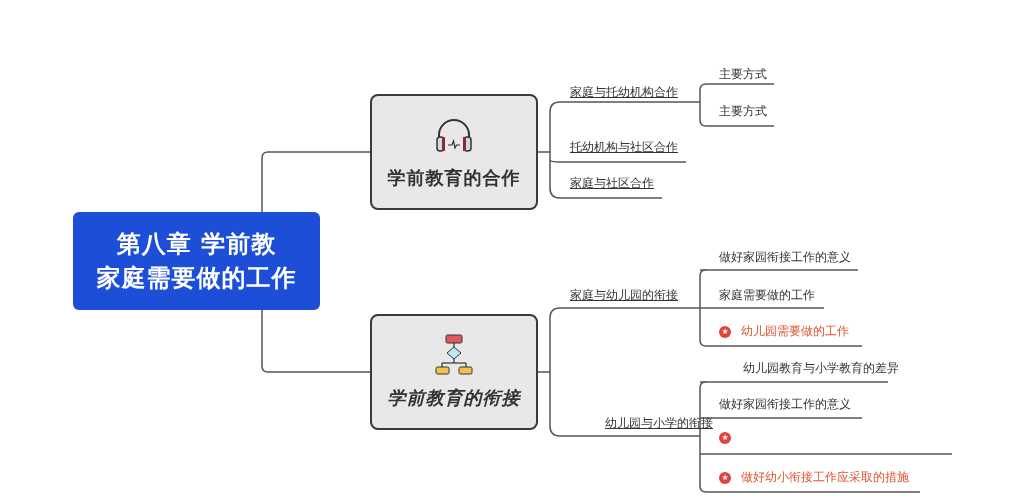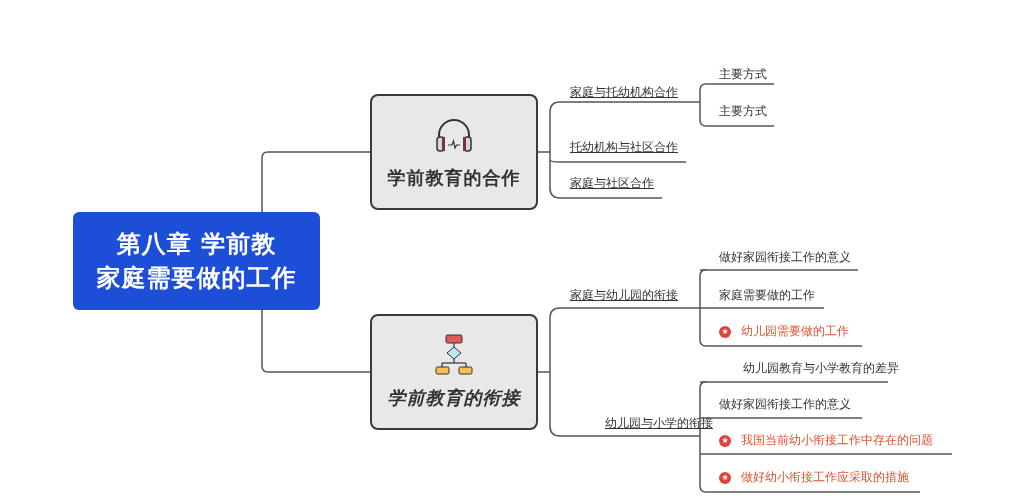--- a/index.html
+++ b/index.html
@@ -118,20 +118,19 @@
   </div>
 
   <div class="leaf" style="left:743px; top:360px;">
     <span>幼儿园教育与小学教育的差异</span>
   </div>
   <div class="leaf" style="left:719px; top:396px;">
     <span>做好家园衔接工作的意义</span>
   </div>
   <div class="leaf hl" style="left:719px; top:432px;">
     <span class="star">★</span>
-    <span>我国当前幼小衔接工作中存在的问题</span>
   </div>
   <div class="leaf hl" style="left:719px; top:469px;">
     <span class="star">★</span>
     <span>做好幼小衔接工作应采取的措施</span>
   </div>
 
 </div>
 
 </body></html>

